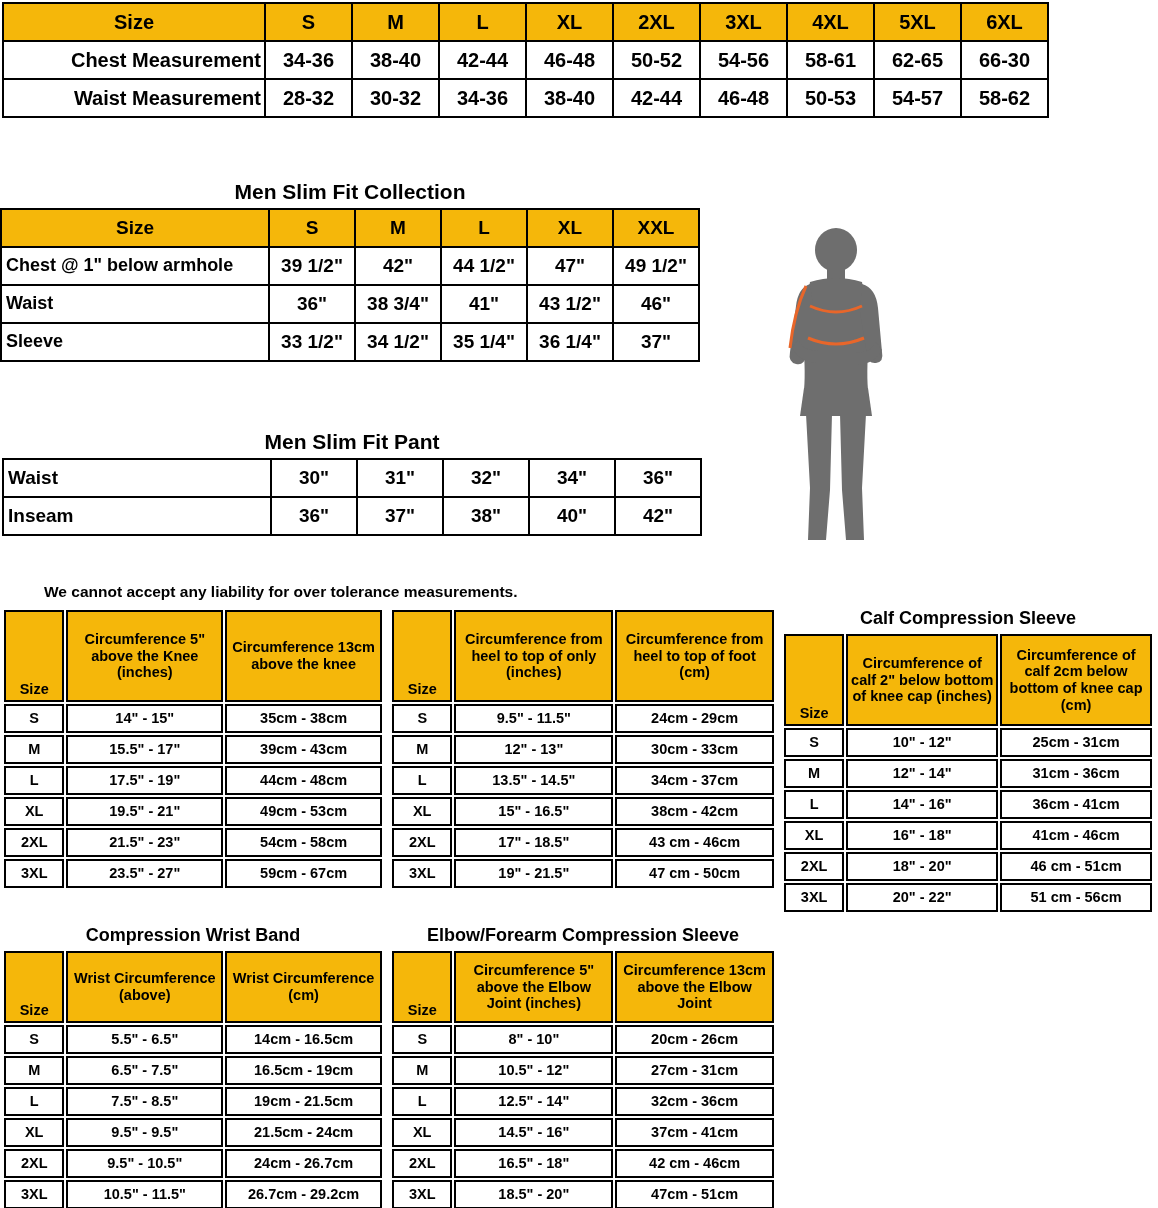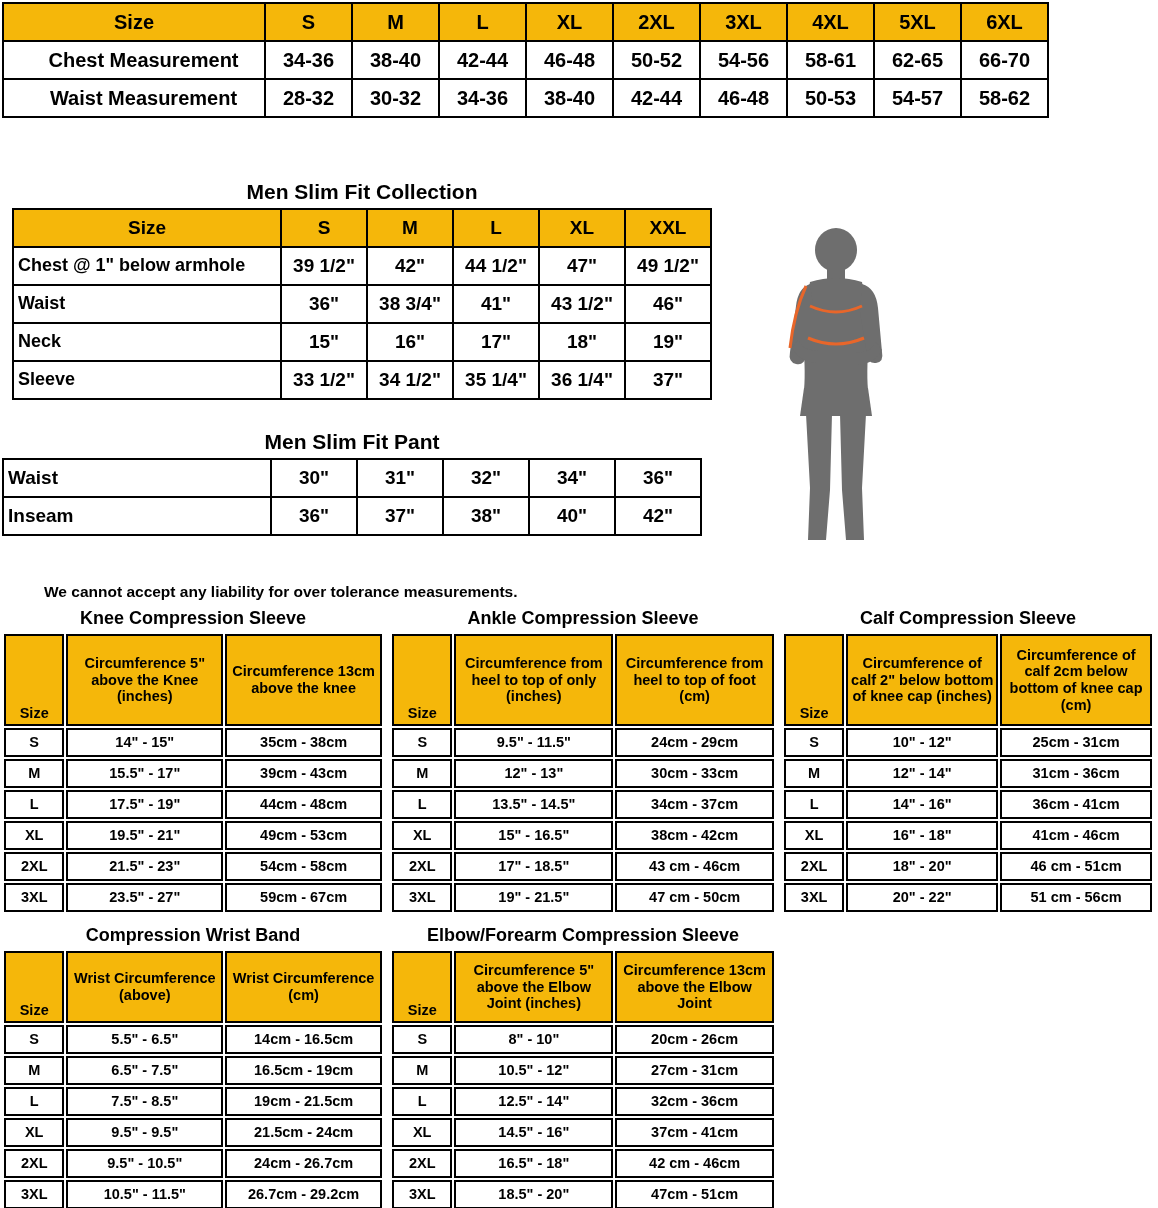--- a/index.html
+++ b/index.html
@@ -34,21 +34,21 @@
   .title {
     text-align: center;
     font-weight: bold;
     font-size: 21px;
     margin: 0 0 4px 0;
   }
 
   
   #tbl-compression { width: 1046px; }
   #tbl-compression td { height: 38px; font-size: 20px; }
-  #tbl-compression .lbl { text-align: center; padding-left: 22px; font-size: 20px; }
+  #tbl-compression .lbl { text-align: right; padding-left: 22px; font-size: 20px; }
 
   
   #tbl-slim { width: 700px; }
   #tbl-slim td { height: 38px; font-size: 19px; }
   #tbl-slim .lbl { text-align: left; padding-left: 4px; font-size: 18px; }
 
   
   #tbl-pant { width: 700px; }
   #tbl-pant td { height: 38px; font-size: 19px; }
   #tbl-pant .lbl { text-align: left; padding-left: 4px; font-size: 19px; }
@@ -120,39 +120,39 @@
         <tr>
           <td class="lbl">Chest Measurement</td>
           <td>34-36</td>
           <td>38-40</td>
           <td>42-44</td>
           <td>46-48</td>
           <td>50-52</td>
           <td>54-56</td>
           <td>58-61</td>
           <td>62-65</td>
-          <td>66-70</td>
+          <td>66-30</td>
         </tr>
         <tr>
           <td class="lbl">Waist Measurement</td>
           <td>28-32</td>
           <td>30-32</td>
           <td>34-36</td>
           <td>38-40</td>
           <td>42-44</td>
           <td>46-48</td>
           <td>50-53</td>
           <td>54-57</td>
           <td>58-62</td>
         </tr>
       </tbody>
     </table>
   </div>
 
-  <div style="position:absolute; left:12px; top:180px; width:700px;">
+  <div style="position:absolute; left:0; top:180px; width:700px;">
     <div class="title">Men Slim Fit Collection</div>
     <table class="sz" id="tbl-slim">
       <colgroup>
         <col style="width:268px">
           <col style="width:86px">
           <col style="width:86px">
         <col style="width:86px">
           <col style="width:86px">
           <col style="width:86px">
       </colgroup>
@@ -175,28 +175,20 @@
         </tr>
         <tr>
           <td class="lbl">Waist</td>
           <td>36"</td>
           <td>38 3/4"</td>
           <td>41"</td>
           <td>43 1/2"</td>
           <td>46"</td>
         </tr>
         <tr>
-          <td class="lbl">Neck</td>
-          <td>15"</td>
-          <td>16"</td>
-          <td>17"</td>
-          <td>18"</td>
-          <td>19"</td>
-        </tr>
-        <tr>
           <td class="lbl">Sleeve</td>
           <td>33 1/2"</td>
           <td>34 1/2"</td>
           <td>35 1/4"</td>
           <td>36 1/4"</td>
           <td>37"</td>
         </tr>
       </tbody>
     </table>
   </div>
@@ -259,21 +251,20 @@
 
       <path d="M62 78 q26 12 52 0" stroke="#e8662a" stroke-width="3" fill="none"></path>
 
       <path d="M60 110 q28 12 56 0" stroke="#e8662a" stroke-width="3" fill="none"></path>
 
       <path d="M58 58 q-12 26 -16 62" stroke="#e8662a" stroke-width="3" fill="none"></path>
     </svg>
   </div>
 
   <div style="position:absolute; left:2px; top:608px; width:382px;">
-    <div class="small-title">Knee Compression Sleeve</div>
     <table class="small">
       <colgroup>
           <col class="szcol">
           <col style="width:160px">
           <col style="width:160px">
         </colgroup>
       <thead>
         <tr>
           <th class="hdr szhdr">Size</th>
           <th class="hdr">Circumference 5" above the Knee (inches)</th>
@@ -309,21 +300,20 @@
         <tr>
             <td>3XL</td>
             <td>23.5" - 27"</td>
             <td>59cm - 67cm</td>
           </tr>
       </tbody>
     </table>
   </div>
 
   <div style="position:absolute; left:390px; top:608px; width:386px;">
-    <div class="small-title">Ankle Compression Sleeve</div>
     <table class="small">
       <colgroup>
           <col class="szcol">
           <col style="width:162px">
           <col style="width:162px">
         </colgroup>
       <thead>
         <tr>
           <th class="hdr szhdr">Size</th>
           <th class="hdr">Circumference from heel to top of only (inches)</th>

